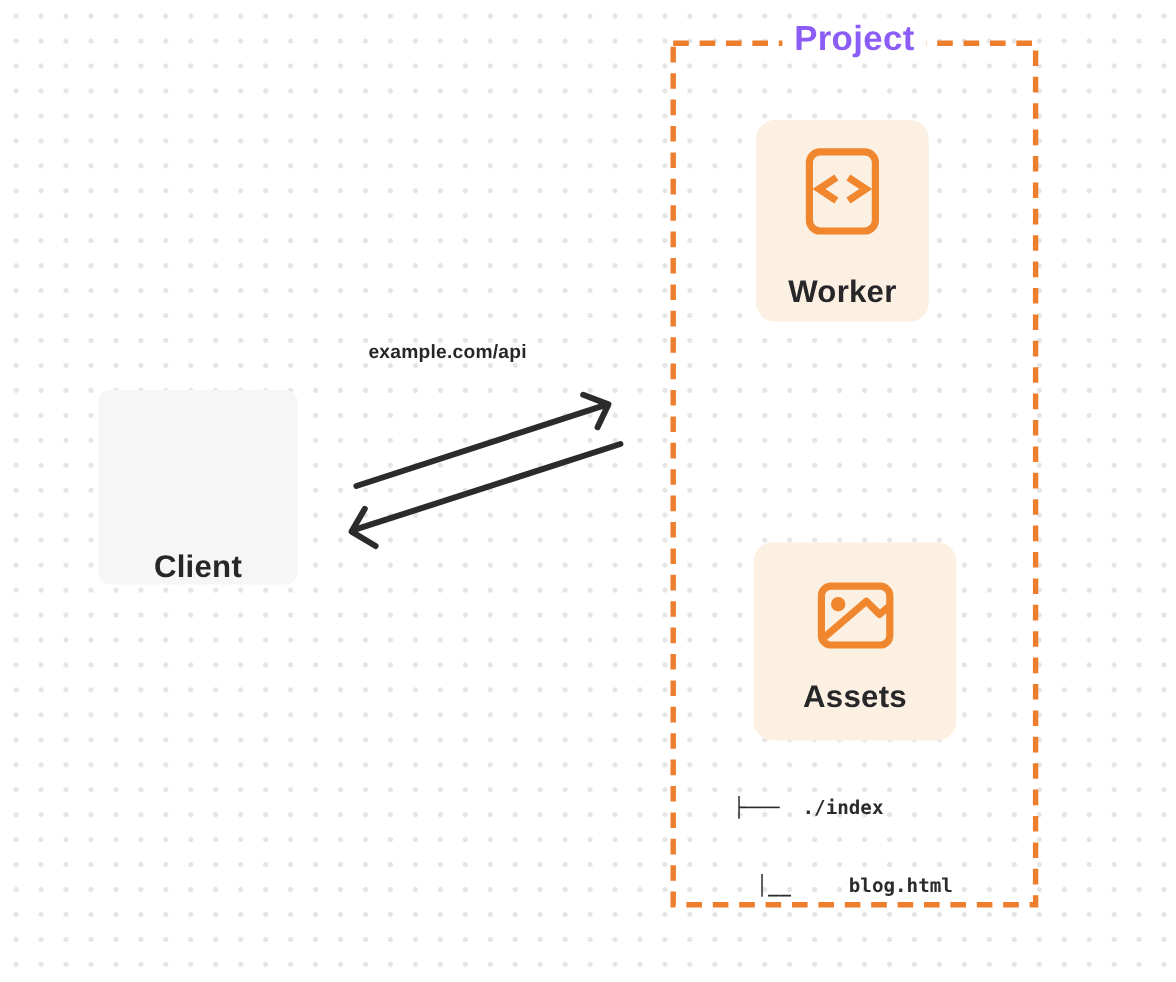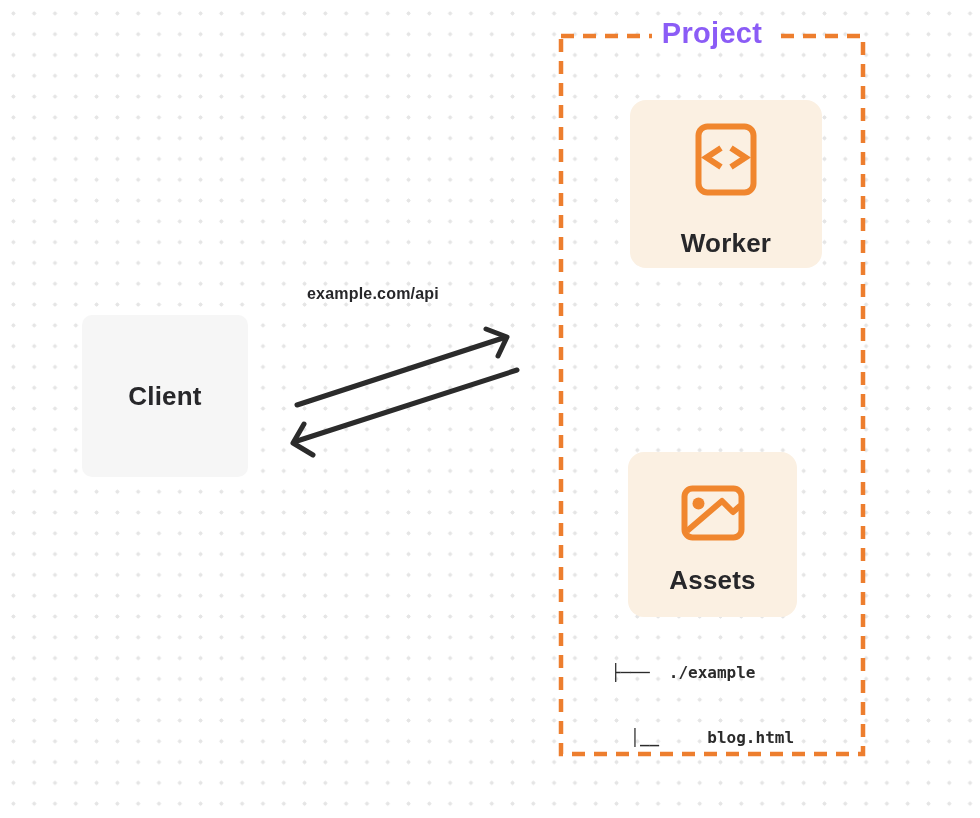--- a/index.html
+++ b/index.html
@@ -15,25 +15,25 @@
     background-size:20.8px 20.8px;
     background-position:3px 3px;
   }
   .overlay-svg { position:absolute; left:0; top:0; width:980px; height:818px; }
 
   .node {
     position:absolute; display:flex; flex-direction:column;
     align-items:center; justify-content:center; box-sizing:border-box;
   }
   .client-node {
-    left:82px; top:315px; width:166px; height:162px;
-    background:#F6F6F6; border-radius:10px;
+    left:82px; top:325px; width:166px; height:162px;
+    background:#F6F6F6; border-radius:10px;justify-content:flex-end;
   }
   .peach-node { background:#FBF0E2; border-radius:16px; }
-  .worker-node { left:630px; top:100px; width:192px; height:168px; gap:32px; padding-top:12px; }
+  .worker-node { left:630px; top:100px; width:144px; height:168px; gap:32px; padding-top:12px; }
   .assets-node { left:628px; top:452px; width:169px; height:165px; gap:24px; padding-top:10px; }
 
   .node-label {
     font-weight:bold; font-size:26px; line-height:30px;
     color:#27272A; letter-spacing:0.2px;
   }
 
   .request-url {
     position:absolute; left:307px; top:285px;
     font-weight:bold; font-size:16px; color:#27272A; letter-spacing:0.2px;
@@ -102,18 +102,18 @@
       <svg class="icon-svg" width="64" height="56" viewBox="0 0 64 56">
         <rect x="3.5" y="3.5" width="57" height="49" rx="8" fill="none" stroke="#F0862E" stroke-width="6"></rect>
         <circle cx="17.5" cy="18.5" r="6" fill="#F0862E"></circle>
         <polyline points="6,46 41,16 52,27 59.5,20.5" fill="none" stroke="#F0862E" stroke-width="6" stroke-linejoin="round"></polyline>
       </svg>
     </span>
     <div class="node-label">Assets</div>
   </div>
 
   <div class="file-tree">
-    <div>├───  ./example</div>
+    <div>├───  ./index</div>
     <div>  │__     blog.html</div>
     
   </div>
 
 </div>
 
 </body></html>

